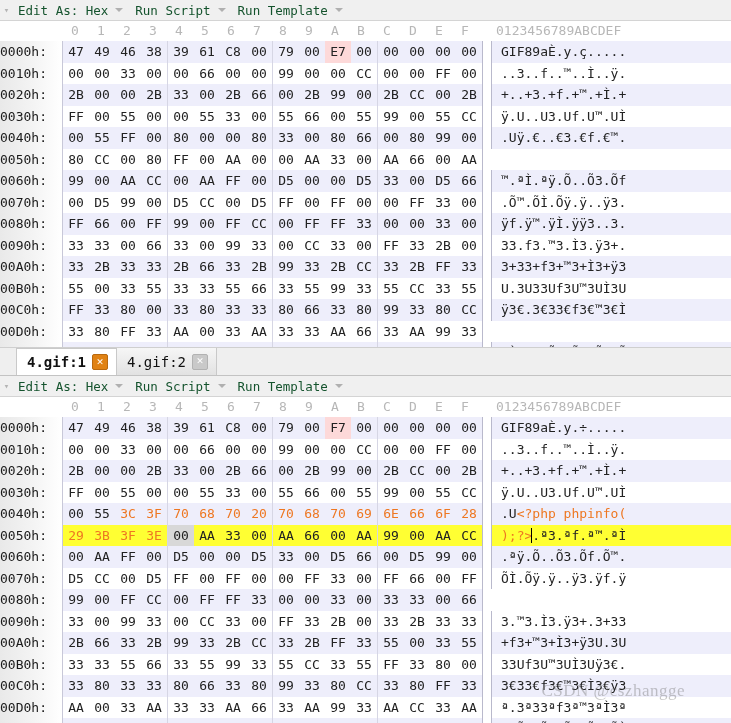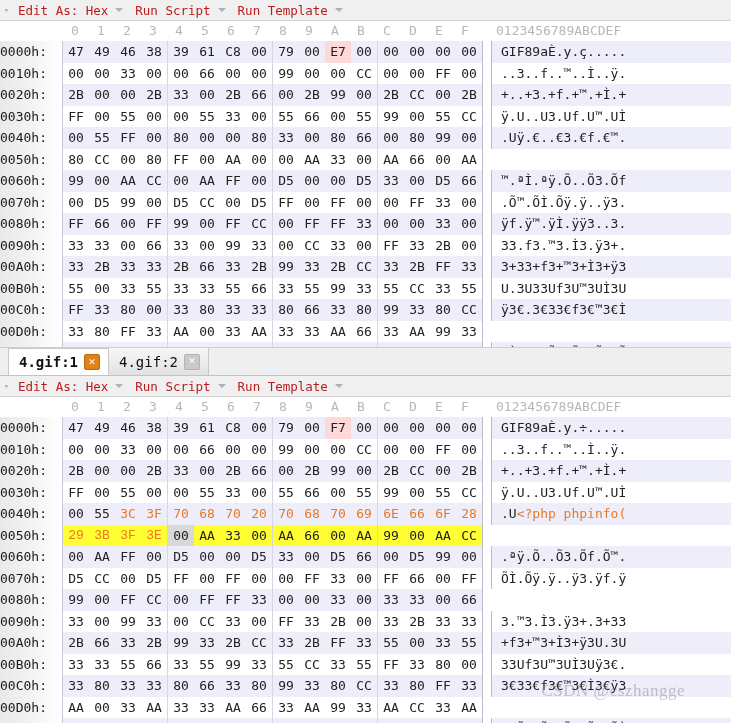--- a/index.html
+++ b/index.html
@@ -28,21 +28,21 @@
   }
   .tb-handle{
     width:9px;height:14px;margin-right:2px;
     color:#b4b4b4;font-size:9px;line-height:14px;text-align:center;
     flex:0 0 auto;
   }
   .tb-item{
     display:flex;align-items:center;gap:4px;
     padding:0 7px 0 5px;height:19px;
     white-space:nowrap;
-    color:#b91c1c;
+    color:#14532d;
   }
   .tb-caret{
     width:0;height:0;border-left:4px solid transparent;border-right:4px solid transparent;
     border-top:4px solid #b0b0b0;display:inline-block;margin-left:3px;
   }
 
   
   .pane{
     flex:1 1 auto;position:relative;overflow:hidden;background:#ffffff;
   }
@@ -82,32 +82,32 @@
   .asciizone{
     height:21.5px;line-height:21.5px;margin-left:8px;padding-left:9px;
     border-left:1px solid #b9b9cc;white-space:pre;color:#222;
     flex:1 1 auto;
   }
 
   
   .b.sel-red{background:#fdd9d9;}
   .b.php{color:#ee7722;}
   .b.hl{background:#ffff33;}
-  .b.hl.php{background:#ffff33;color:#ee7722;font-family:Liberation Mono, monospace;}
+  .b.hl.php{background:#ffff33;color:#ee7722;}
   .b.cursor{background:#d8d8d8;}
   .row.hlrow .asciizone{background:#ffff33;}
   .row.hlrow .offset{background:linear-gradient(to right,#e9e9e9 0%,#f4f4f4 55%,#ffffff 100%);}
   .a-php{color:#ee7722;}
   .a-caret{border-left:1px solid #000;margin-left:-1px;}
 
   
   .tabbar{
     height:29px;min-height:29px;background:#efefef;
     border-top:1px solid #cfcfcf;border-bottom:1px solid #c3c3c3;
-    display:flex;align-items:flex-end;padding-left:8px;box-sizing:border-box;
+    display:flex;align-items:flex-end;padding-left:16px;box-sizing:border-box;
     position:relative;
   }
   .tab{
     display:flex;align-items:center;gap:6px;
     height:27px;padding:0 8px 0 10px;box-sizing:border-box;
     font-family:"DejaVu Sans Mono","Liberation Mono",monospace;
     font-size:14px;color:#111;
     border-right:1px solid #c9c9c9;
     background:linear-gradient(to bottom,#f6f6f6,#e2e2e2);
   }
@@ -866,20 +866,21 @@
               <div class="b hl">00</div>
               <div class="b hl">AA</div>
             </div>
             <div class="grp4">
               <div class="b hl">99</div>
               <div class="b hl">00</div>
               <div class="b hl">AA</div>
               <div class="b hl">CC</div>
             </div>
           </div>
+          <div class="asciizone"><span class="a-php">);?&gt;</span><span class="a-caret">.ª3.ªf.ª™.ªÌ</span></div>
         </div>
         <div class="row alt">
           <div class="offset">0060h:</div>
           <div class="hexzone">
             <div class="grp4">
               <div class="b">00</div>
               <div class="b">AA</div>
               <div class="b">FF</div>
               <div class="b">00</div>
             </div>
@@ -1104,20 +1105,21 @@
               <div class="b">99</div>
               <div class="b">33</div>
             </div>
             <div class="grp4">
               <div class="b">AA</div>
               <div class="b">CC</div>
               <div class="b">33</div>
               <div class="b">AA</div>
             </div>
           </div>
+          <div class="asciizone">ª.3ª33ªf3ª™3ªÌ3ª</div>
         </div>
         <div class="row alt">
           <div class="offset">00E0h:</div>
           <div class="hexzone">
             <div class="grp4">
               <div class="b">FF</div>
               <div class="b">33</div>
               <div class="b">D5</div>
               <div class="b">00</div>
             </div>

